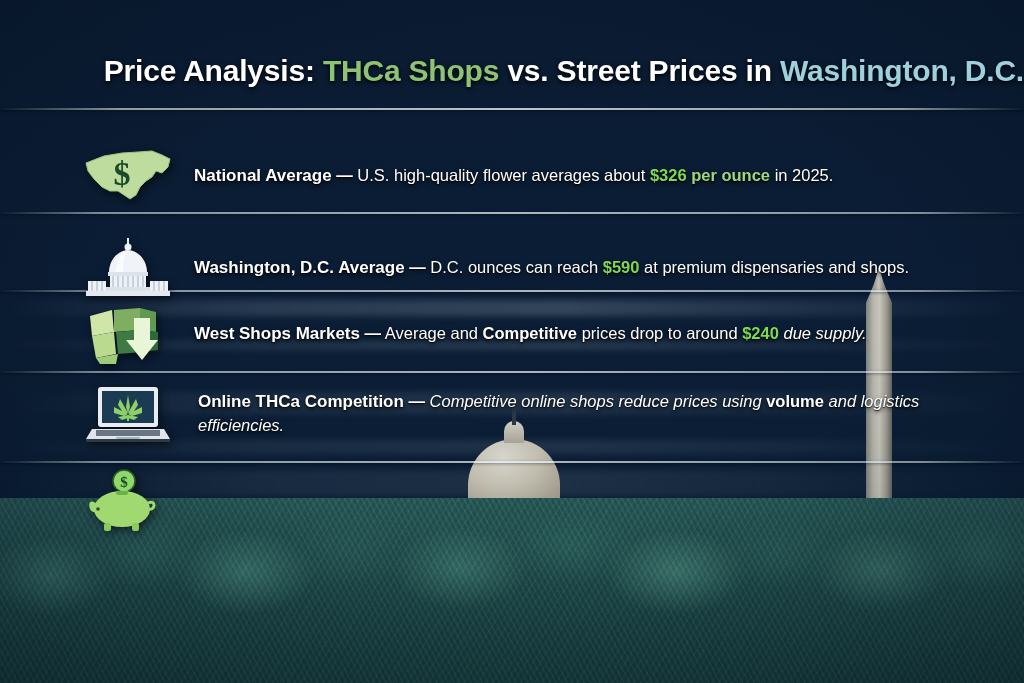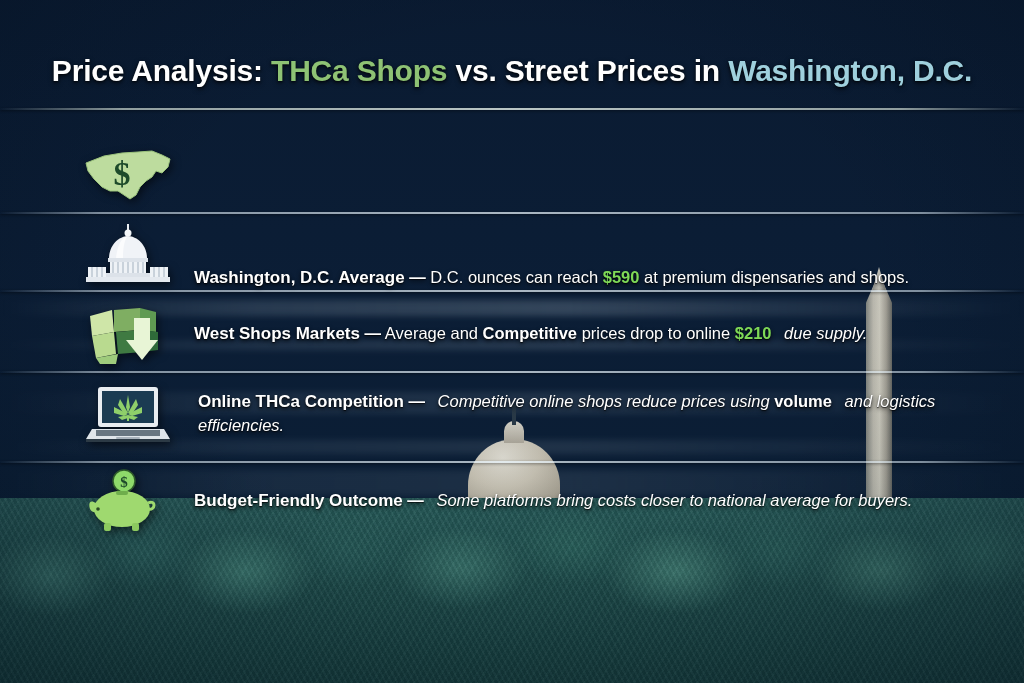--- a/index.html
+++ b/index.html
@@ -169,21 +169,21 @@
     position:absolute; inset:0;
     background:radial-gradient(ellipse 78% 82% at 50% 42%, rgba(0,0,0,0) 45%, rgba(3,14,28,.42) 100%);
     pointer-events:none;
   }
 
   
   #content { position:absolute; inset:0; }
 
   .title {
     position:absolute; left:0; top:54px; width:100%;
-    text-align:center;
+    text-align:right;
     font-size:30px; font-weight:bold; letter-spacing:-.2px;
     text-shadow:0 2px 5px rgba(0,0,0,.72), 0 1px 2px rgba(0,0,0,.6);
     white-space:nowrap;
   }
   .t-white { color:#ffffff; }
   .t-green { color:#8ec274; }
   .t-blue  { color:#9fd0dd; }
 
   .divider {
     position:absolute; left:0; width:100%; height:2px;
@@ -204,21 +204,21 @@
     filter:drop-shadow(2px 3px 4px rgba(0,0,0,.55));
   }
   .row-text {
     flex:1 1 auto;
     font-size:16.5px; line-height:1.42;
     color:#ffffff;
     text-shadow:0 2px 4px rgba(0,0,0,.8), 0 1px 1px rgba(0,0,0,.7);
   }
   .lead { font-weight:bold; font-size:17px; }
   .body-norm { font-weight:normal; }
-  .body-ital { font-style:italic;margin-left:8px; }
+  .body-ital { font-style:italic; }
   .b { font-weight:bold; }
   .money { color:#7ed957; font-weight:bold; }
   .money-soft { color:#9ad97f; font-weight:bold; }
   .dash { font-weight:bold; }
 </style>
 </head>
 <body>
 
 <div id="scene">
 
@@ -268,23 +268,28 @@
     <div class="divider plain" style="top:461px;"></div>
 
     <div class="row" style="top:140px;">
       <div class="icon-wrap">
         <svg width="92" height="58" viewBox="0 0 92 58">
           <path d="M4 16 L22 9 L40 6 L56 5 L70 4 L80 8 L88 12 L86 20 L80 26 L74 24 L70 30 L64 34 L58 40 L54 48 L48 52 L42 48 L36 44 L28 44 L20 40 L12 32 L6 24 Z" fill="#bddc9e"></path>
           <path d="M4 16 L22 9 L40 6 L56 5 L70 4 L80 8 L88 12 L86 20 L80 26 L74 24 L70 30 L64 34 L58 40 L54 48 L48 52 L42 48 L36 44 L28 44 L20 40 L12 32 L6 24 Z" fill="none" stroke="#9cc47d" stroke-width="1"></path>
           <text x="40" y="38" font-family="'Liberation Serif', serif" font-size="34" font-weight="bold" fill="#1d4a2a" text-anchor="middle">$</text>
         </svg>
       </div>
-    </div>
-
-    <div class="row" style="top:218px;align-items:flex-end;">
+      <div class="row-text">
+        <span class="lead">National Average</span>
+        <span class="dash">—</span>
+        <span class="body-norm">U.S. high-quality flower averages about </span><span class="money">$326</span><span class="money-soft"> per ounce</span><span class="body-norm"> in 2025.</span>
+      </div>
+    </div>
+
+    <div class="row" style="top:232px;">
       <div class="icon-wrap">
         <svg width="92" height="62" viewBox="0 0 92 62">
           <rect x="45" y="1" width="2" height="7" fill="#e9edf2"></rect>
           <circle cx="46" cy="10" r="3.5" fill="#f2f5f8"></circle>
           <path d="M46 13 C33 14 27 26 27 35 L65 35 C65 26 59 14 46 13 Z" fill="#f0f3f7"></path>
           <path d="M46 13 C39 14 35 24 34 35 L41 35 C41 24 43 15 46 13 Z" fill="#ffffff" opacity=".7"></path>
           <rect x="26" y="35" width="40" height="4" fill="#dde3ea"></rect>
           <rect x="28" y="39" width="36" height="11" fill="#eef2f6"></rect>
           <g fill="#c9d2db">
             <rect x="30" y="39" width="2" height="11"></rect>
@@ -328,21 +333,21 @@
           <path d="M14 56 L36 52 L34 62 L18 62 Z" fill="#9ecb7c"></path>
           <g>
             <rect x="52" y="16" width="16" height="22" fill="#e8f5d6"></rect>
             <path d="M44 38 L76 38 L60 58 Z" fill="#e8f5d6"></path>
           </g>
         </svg>
       </div>
       <div class="row-text">
         <span class="lead">West Shops Markets</span>
         <span class="dash">—</span>
-        <span class="body-norm">Average and </span><span class="b">Competitive</span><span class="body-norm"> prices drop to online </span><span class="money">$210</span><span class="body-ital"> due supply.</span>
+        <span class="body-norm">Average and </span><span class="b">Competitive</span><span class="body-norm"> prices drop to around </span><span class="money">$240</span><span class="body-ital"> due supply.</span>
       </div>
     </div>
 
     <div class="row" style="top:378px;gap:20px;">
       <div class="icon-wrap">
         <svg width="92" height="62" viewBox="0 0 92 62">
           <rect x="16" y="4" width="60" height="40" rx="3" fill="#e9edf1"></rect>
           <rect x="20" y="8" width="52" height="32" fill="#1b3b52"></rect>
           <g fill="#8fcf6a">
             <path d="M46 12 L48 24 L46 30 L44 24 Z"></path>
@@ -374,21 +379,16 @@
           <text x="42" y="18" font-family="'Liberation Serif', serif" font-size="15" font-weight="bold" fill="#1d4a2a" text-anchor="middle">$</text>
           <ellipse cx="40" cy="40" rx="28" ry="18" fill="#9fd96f"></ellipse>
           <path d="M14 34 C8 30 6 34 8 40 C10 44 14 44 16 42 Z" fill="#9fd96f"></path>
           <circle cx="16" cy="40" r="1.8" fill="#2b4a24"></circle>
           <rect x="22" y="54" width="7" height="8" rx="2" fill="#8cc95f"></rect>
           <rect x="50" y="54" width="7" height="8" rx="2" fill="#8cc95f"></rect>
           <path d="M66 34 C74 30 74 42 66 40" fill="none" stroke="#9fd96f" stroke-width="3"></path>
           <rect x="34" y="22" width="12" height="4" rx="2" fill="#6fae4c"></rect>
         </svg>
       </div>
-      <div class="row-text">
-        <span class="lead">Budget-Friendly Outcome</span>
-        <span class="dash">—</span>
-        <span class="body-ital">Some platforms bring costs closer to national average for buyers.</span>
-      </div>
     </div>
 
   </div>
 </div>
 
 </body></html>

